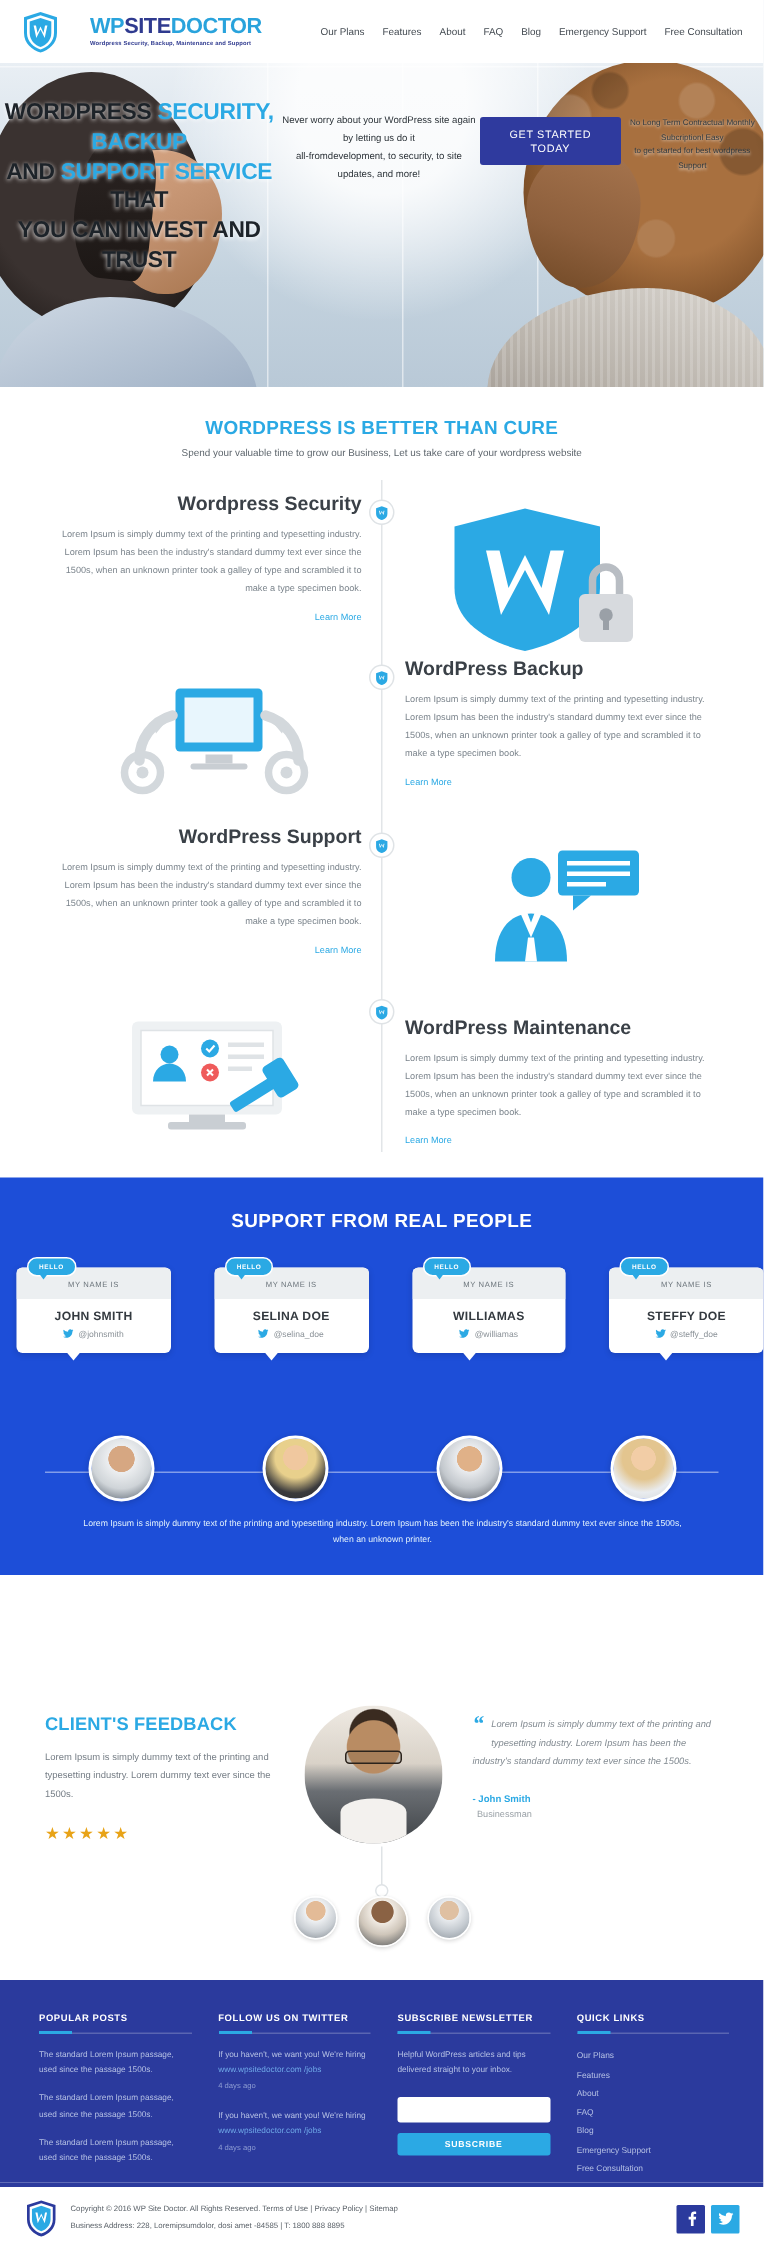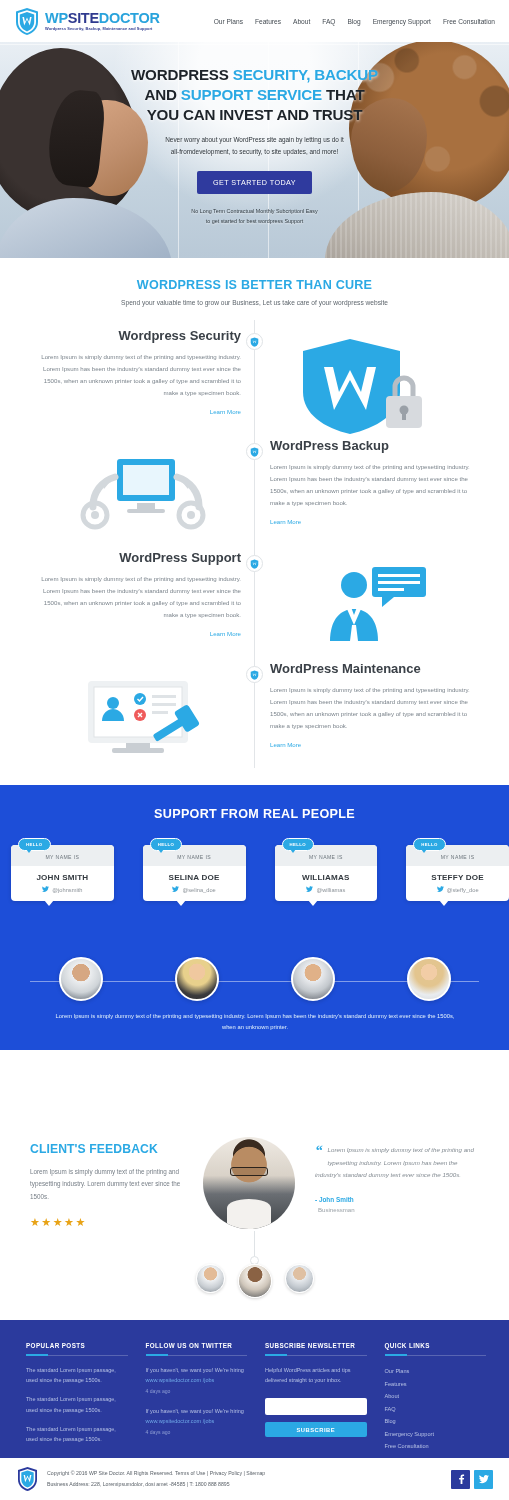--- a/index.html
+++ b/index.html
@@ -11,21 +11,21 @@
     overflow: hidden;
   }
   .page { position: relative; width: 509px; height: 1500px; }
 
   
   .header {
     position: absolute; top: 0; left: 0; width: 509px; height: 42px;
     background: #ffffff; z-index: 30;
     display: flex; align-items: center; padding: 0 14px;
   }
-  .brand { display: flex; align-items: center; gap: 5px; }
+  .brand { display: flex; align-items: center; gap: 20px; }
   .brand-shield { width: 26px; height: 29px; position: relative; }
   .brand-text { line-height: 1; }
   .brand-title { font-size: 14.5px; font-weight: bold; letter-spacing: -0.3px; }
   .brand-title .wp { color: #29A3DC; }
   .brand-title .site { color: #2F3A8F; }
   .brand-title .doctor { color: #29A3DC; }
   .brand-sub { font-size: 3.9px; color: #2F3A8F; font-weight: bold; letter-spacing: 0.1px; margin-top: 2px; }
   .nav { margin-left: auto; display: flex; align-items: center; gap: 12px; }
   .nav a { font-size: 6.6px; color: #444b52; text-decoration: none; white-space: nowrap; }
 
@@ -95,21 +95,21 @@
   .pr-body {
     position:absolute; right:4px; top:152px; width:190px; height:110px;
     background: linear-gradient(200deg,#d8d4ce 0%, #b9b3ab 55%, #98918a 100%);
     border-radius: 56% 44% 0 0 / 62% 58% 0 0;
   }
   .pr-body-knit { position:absolute; inset:0; border-radius:inherit; opacity:.35;
     background: repeating-linear-gradient(90deg, rgba(255,255,255,.5) 0 2px, transparent 2px 5px); }
 
   .hero-inner {
     position: absolute; left: 0; top: 0; width: 509px; height: 258px;
-    display:flex; flex-direction:column; align-items:center;
+    display:flex; flex-direction:row; align-items:flex-start;
     padding-top: 65px; z-index: 10;
   }
   .hero-h1 {
     font-size: 15.2px; font-weight: bold; color: #1d2329; text-align: center;
     line-height: 1.3; letter-spacing: -0.2px;
     text-shadow: 0 1px 3px rgba(255,255,255,.85);
   }
   .hero-h1 .hl { color: #2BA9E4; }
   .hero-sub {
     margin-top: 10px; font-size: 6.4px; color: #2c3339; text-align:center;
@@ -431,21 +431,21 @@
         <path d="M32 62 L36 62 L38 78 L30 78 Z" fill="#fff"></path>
       </svg>
     </div>
 
     <div class="tl-node" style="top:408px;">
       <svg viewBox="0 0 10 11">
           <path d="M5 .5 L9.2 1.9 V6 C9.2 8.7 7.1 10.2 5 10.7 C2.9 10.2 .8 8.7 .8 6 V1.9 Z" fill="#2BA9E4"></path>
           <path d="M3 3.8 L3.7 7 L5 4.8 L6.3 7 L7 3.8 L6.4 3.8 L6 5.7 L5 4 L4 5.7 L3.6 3.8 Z" fill="#fff"></path>
         </svg>
     </div>
-    <div class="scell right" style="top:403px;">
+    <div class="scell right" style="top:419px;">
       <div class="s-h3">WordPress Maintenance</div>
       <div class="s-p">Lorem Ipsum is simply dummy text of the printing and typesetting industry. Lorem Ipsum has been the industry's standard dummy text ever since the 1500s, when an unknown printer took a galley of type and scrambled it to make a type specimen book.</div>
       <a href="#" class="s-more">Learn More</a>
     </div>
     <div class="illus" style="left:78px; top:415px; width:132px; height:90px;">
       <svg viewBox="0 0 132 90" width="132" height="90">
         <rect x="10" y="8" width="100" height="62" rx="4" fill="#eef1f3"></rect>
         <rect x="16" y="14" width="88" height="50" fill="#fff" stroke="#dfe3e6"></rect>
         <circle cx="35" cy="30" r="6" fill="#2BA9E4"></circle>
         <path d="M24 48 C24 40 30 36 35 36 C40 36 46 40 46 48 Z" fill="#2BA9E4"></path>

